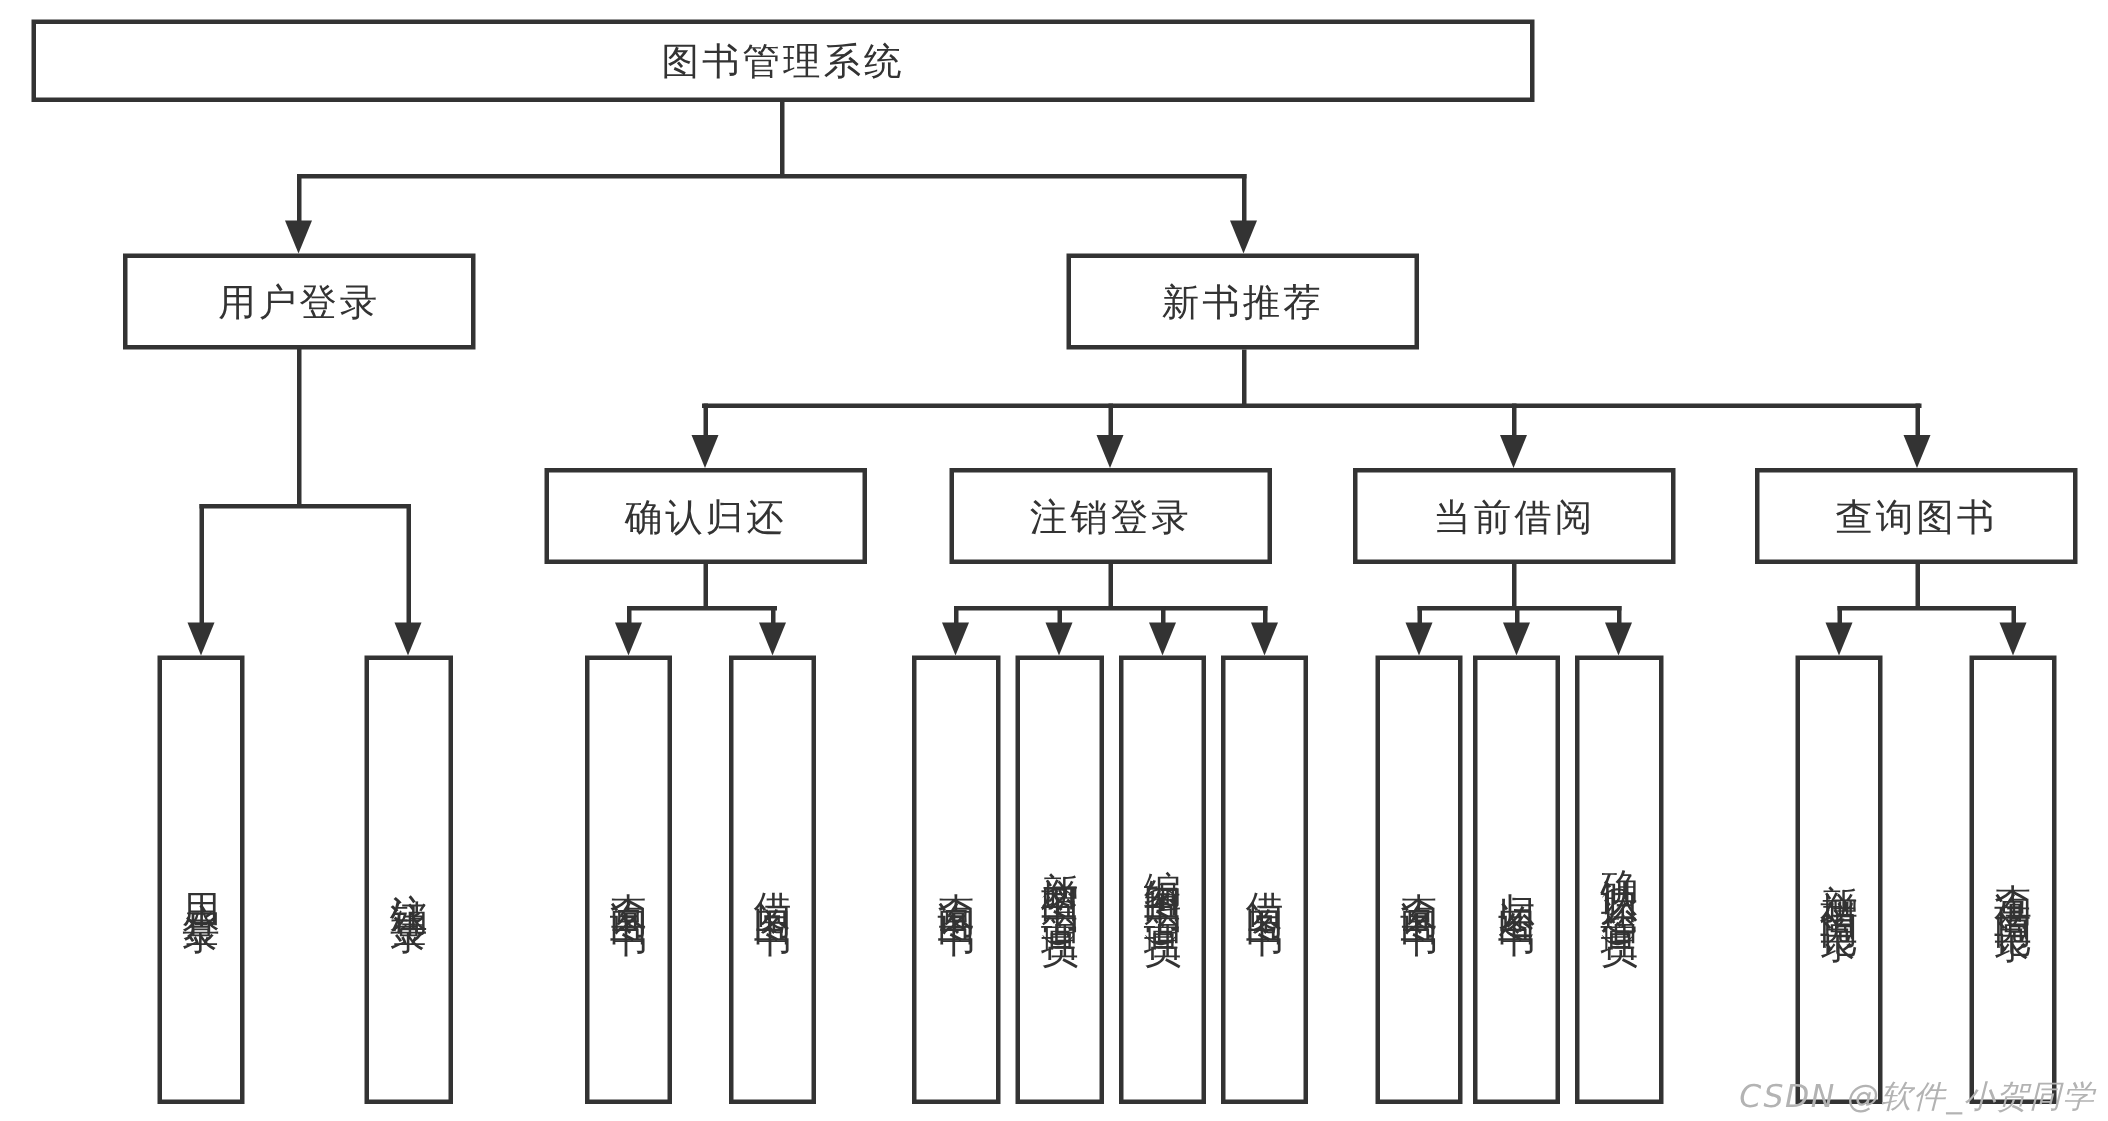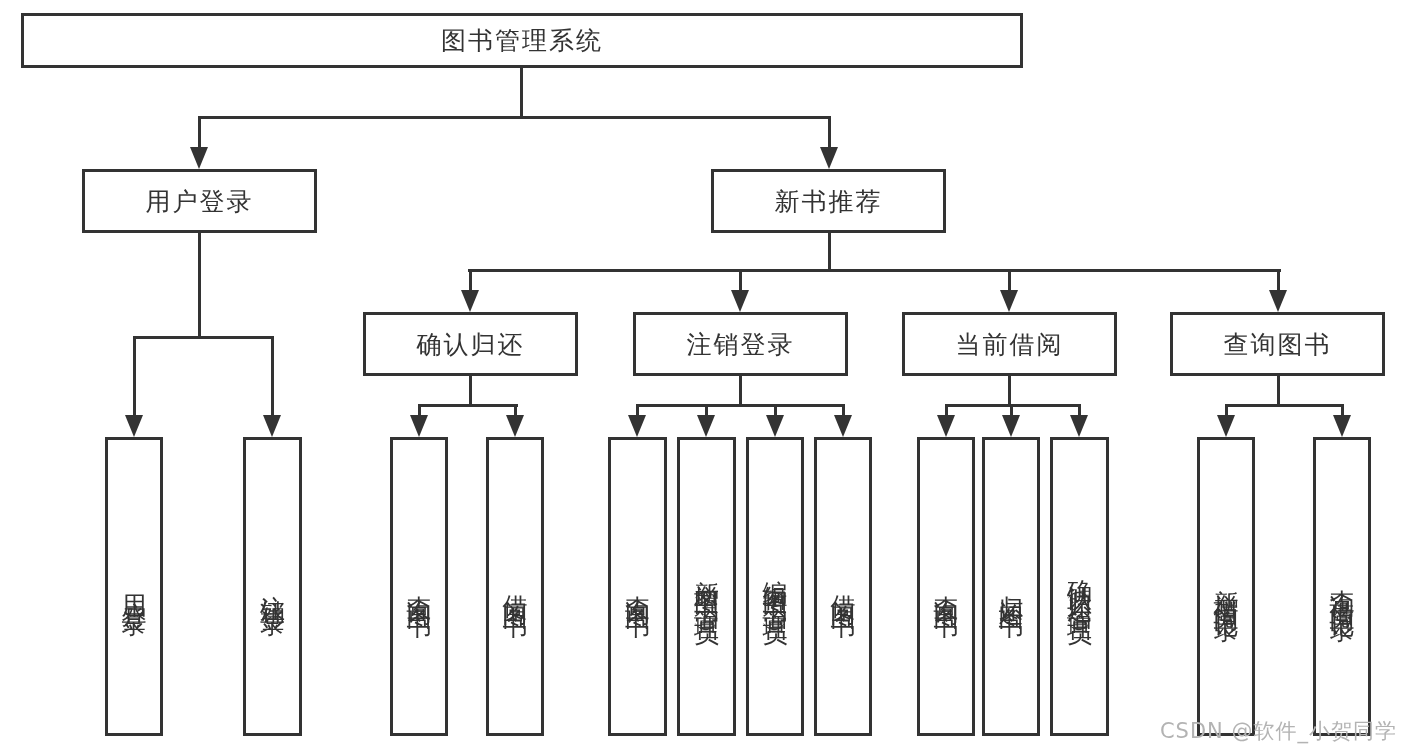--- a/index.html
+++ b/index.html
@@ -38,20 +38,21 @@
     border-top: 22px solid #333333;
   }
   .watermark {
     position: absolute;
     top: 717px;
     right: 8px;
     font-size: 21px;
     color: #b3b3b3;
     letter-spacing: 1px;
     white-space: nowrap;
+    font-style: italic;
   }
 </style>
 </head>
 <body>
 
 <div class="canvas">
 
   <div class="node h" style="left:21px; top:13px; width:1002px; height:55px">图书管理系统</div>
 
   <div class="node h" style="left:82px; top:169px; width:235px; height:64px">用户登录</div>

